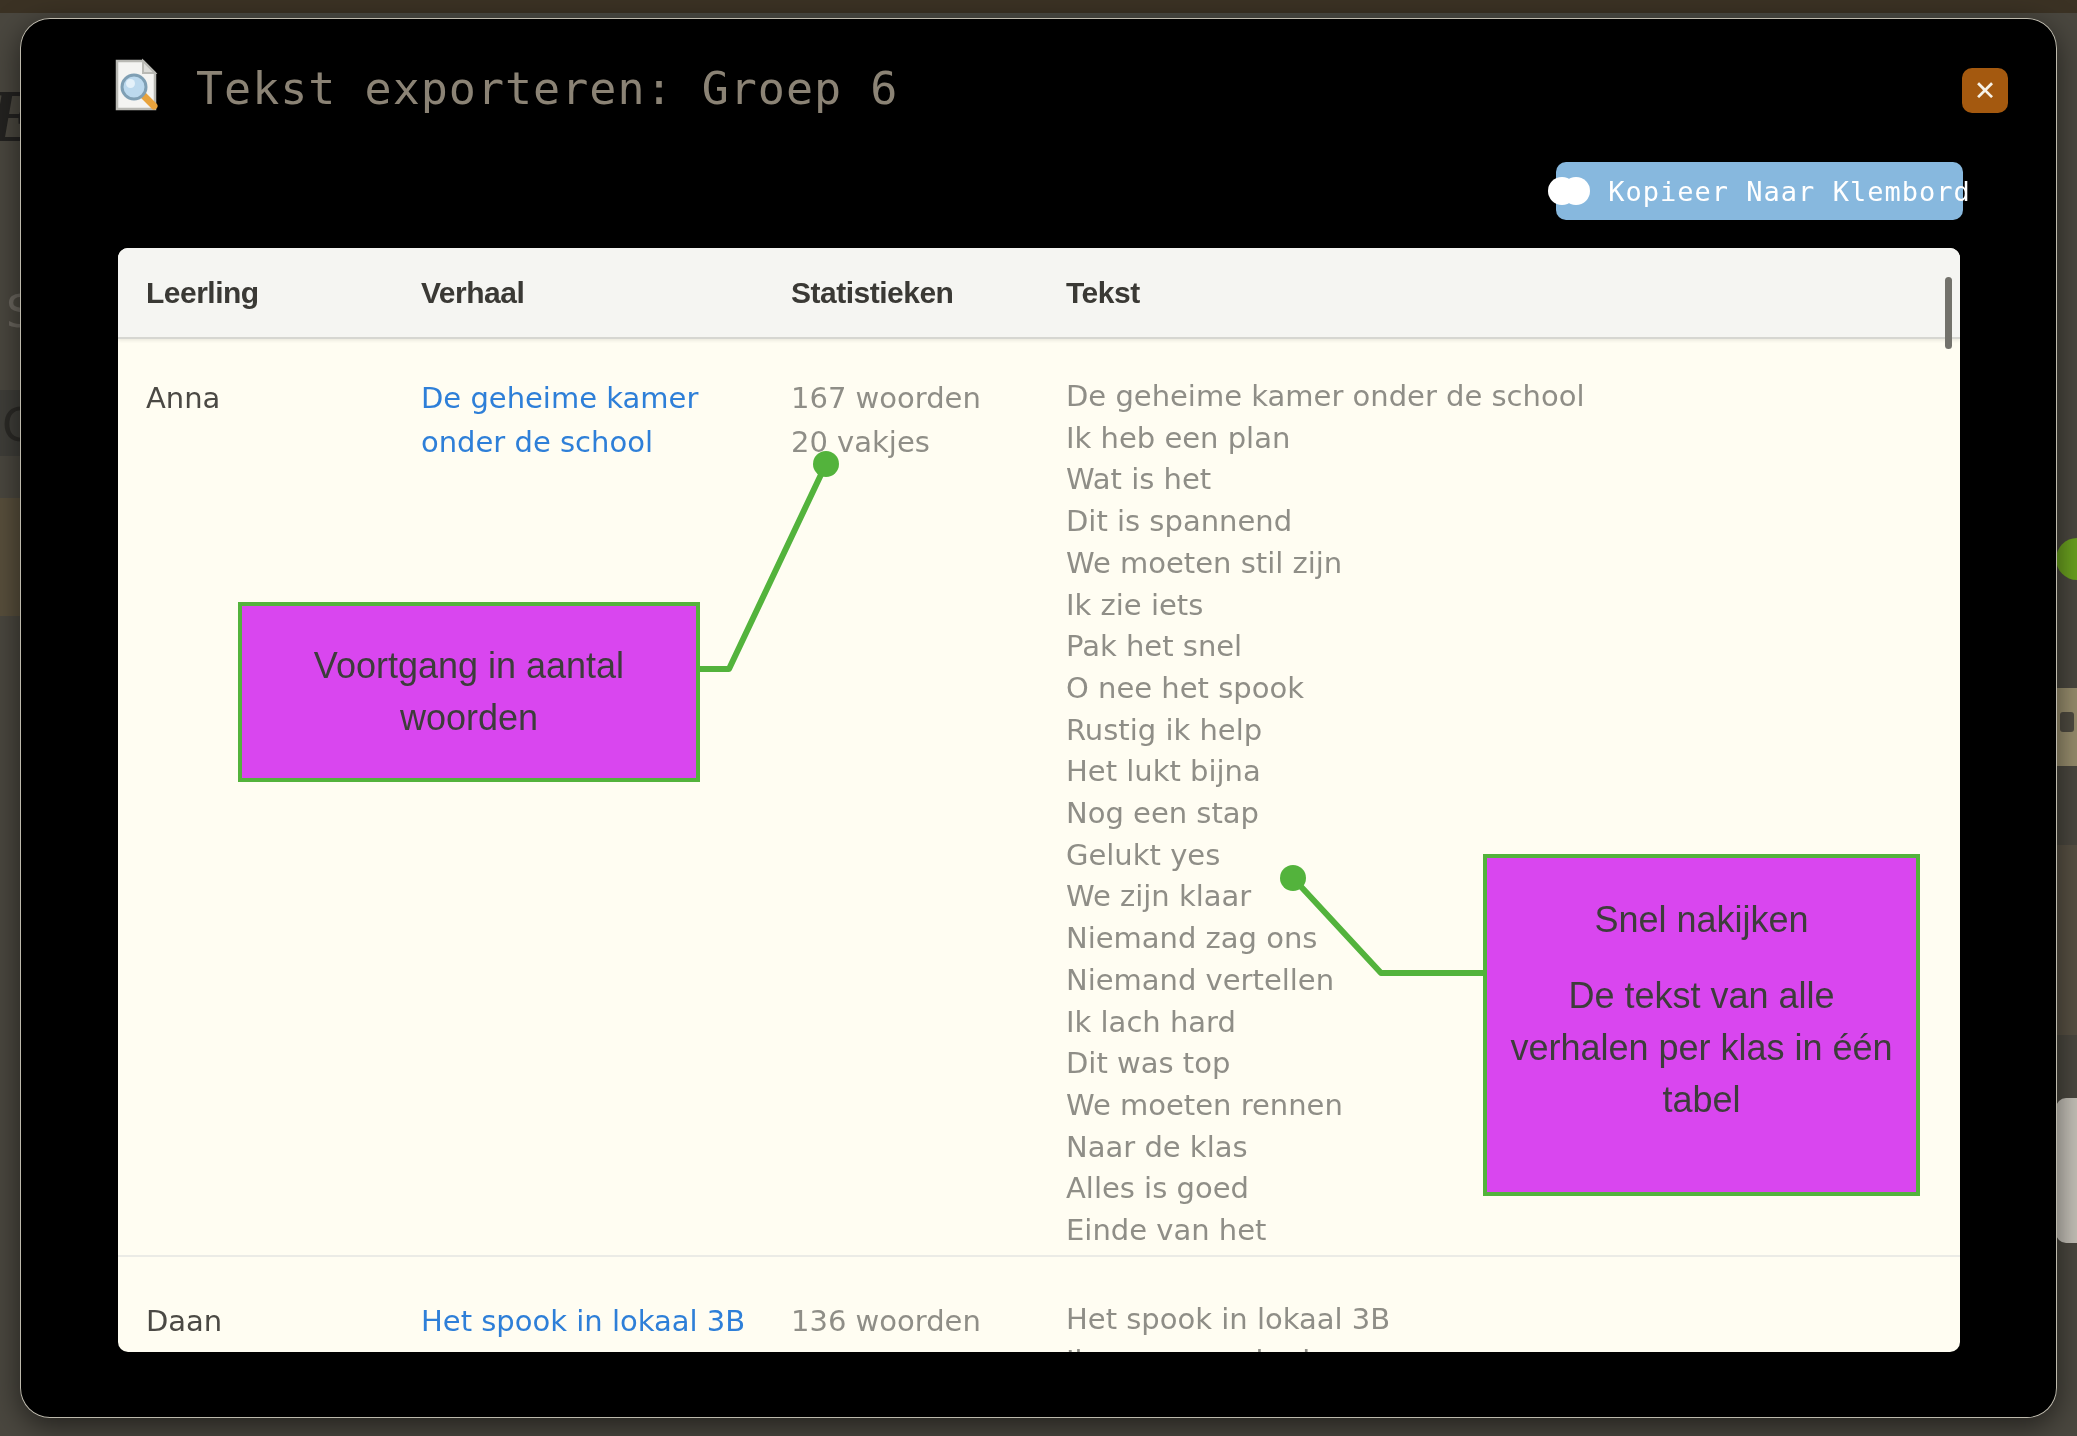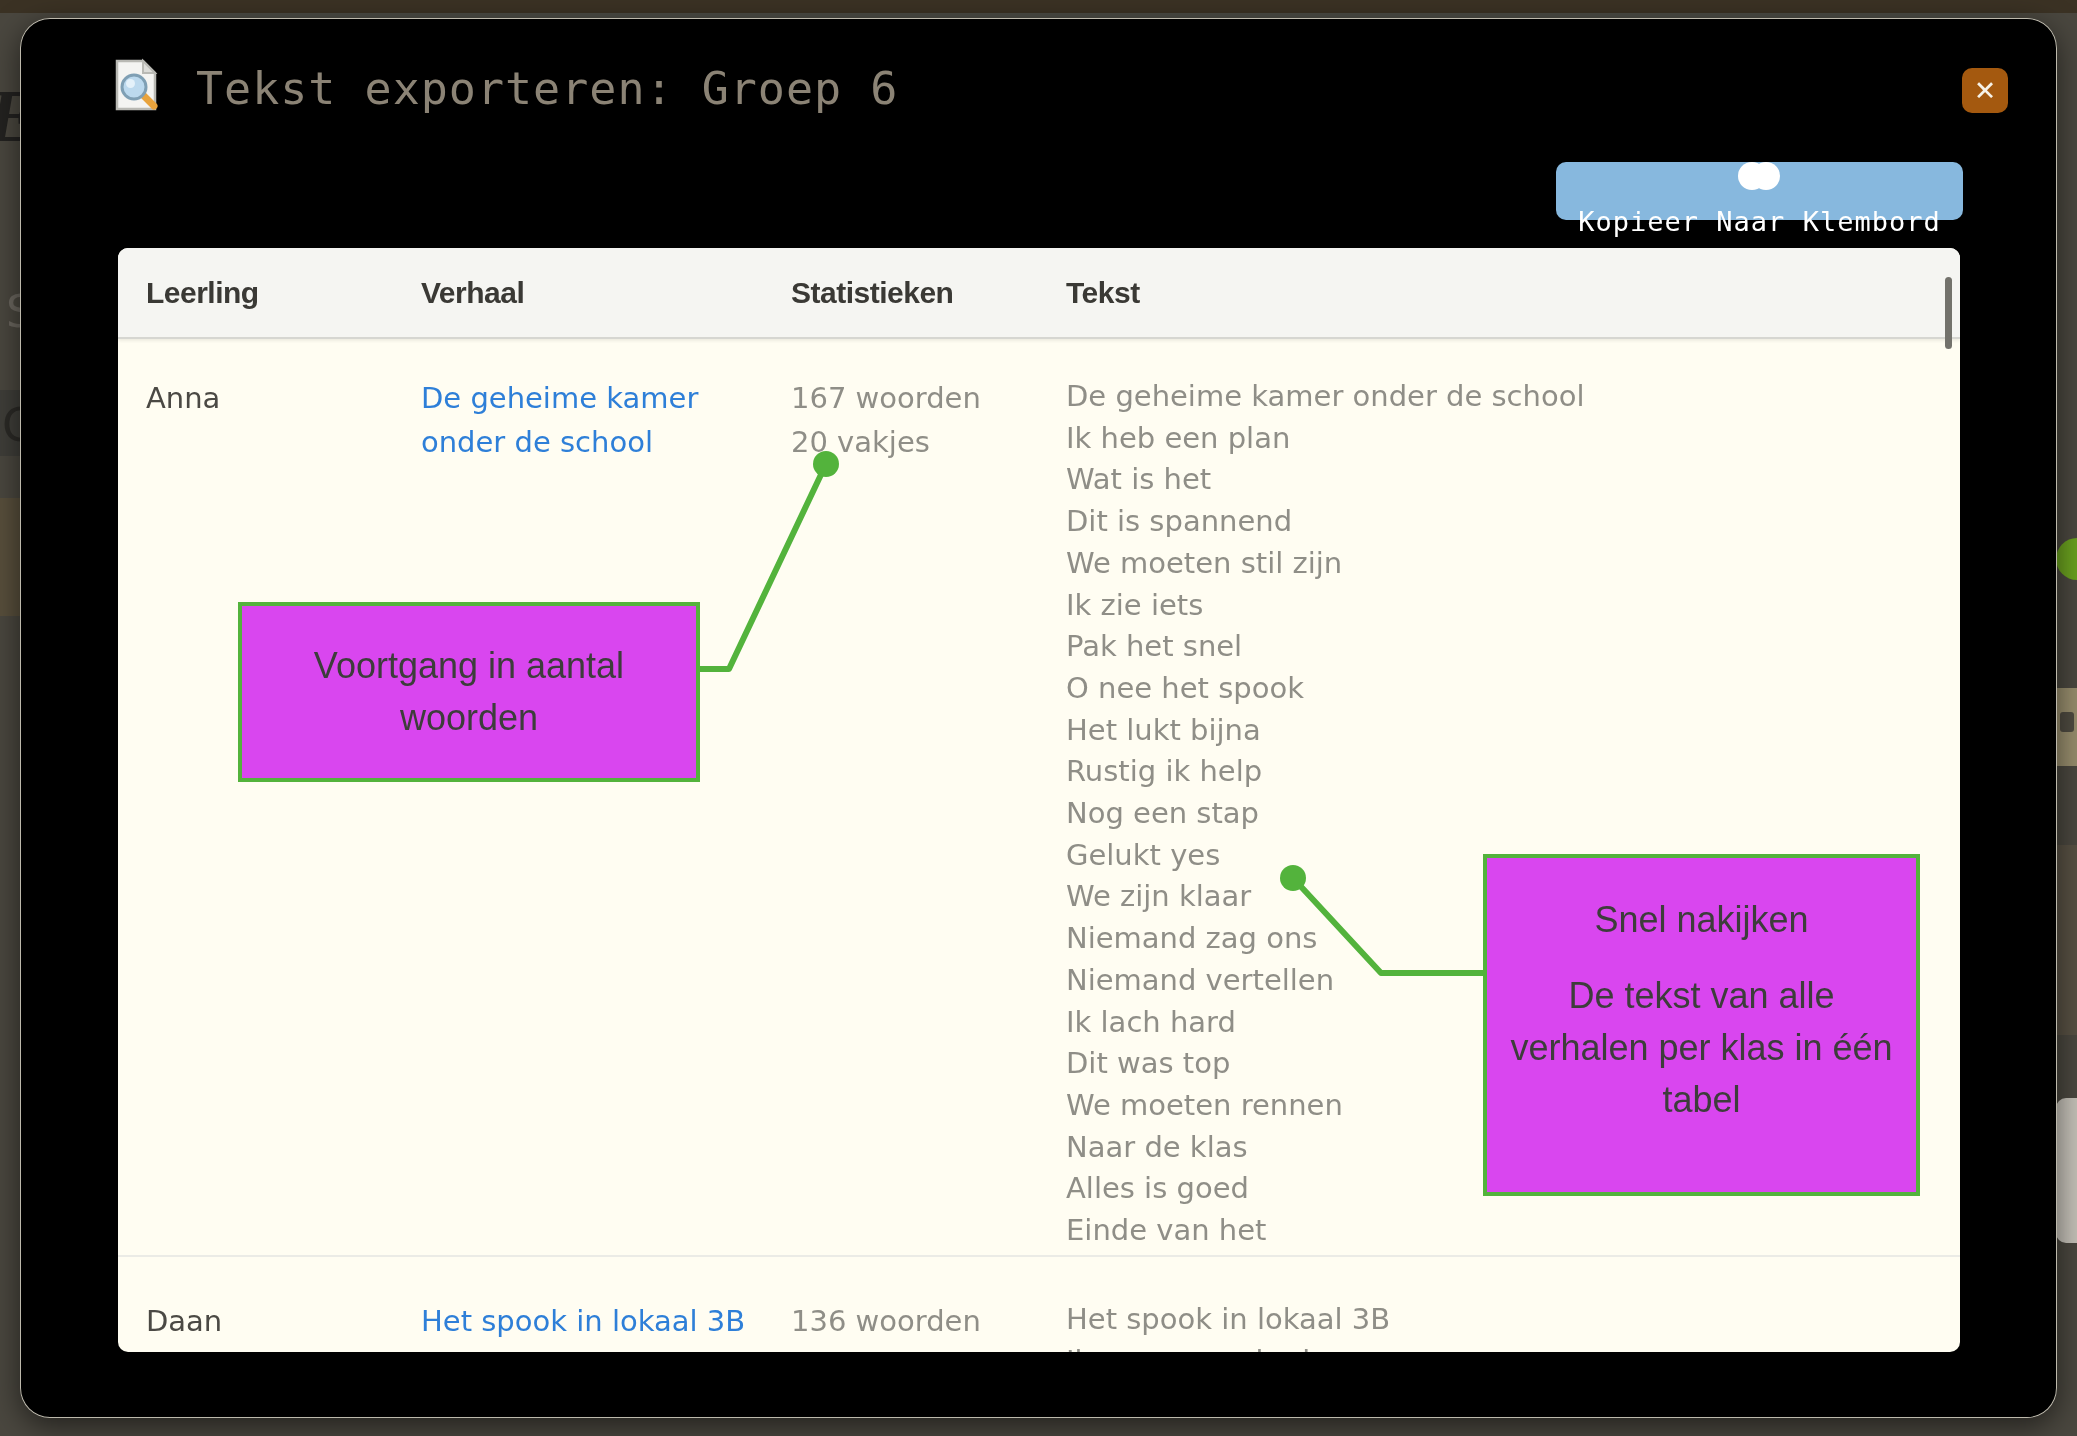--- a/index.html
+++ b/index.html
@@ -26,22 +26,22 @@
   .modal{position:absolute;left:20px;top:18px;width:2037px;height:1400px;
     background:#000000;border-radius:30px;z-index:10;
     box-shadow:0 8px 30px rgba(0,0,0,.55), inset 0 0 0 1px #bdb9ac;}
   .m-title-icon{position:absolute;left:87px;top:39px;width:56px;height:56px;}
   .m-title{position:absolute;left:176px;top:44px;font-family:"DejaVu Sans Mono","Liberation Mono",monospace;
     font-size:45px;color:#8b8375;letter-spacing:1px;white-space:nowrap;}
   .m-close{position:absolute;left:1942px;top:50px;width:46px;height:45px;border-radius:10px;
     background:#a4590f;color:#f6f2e8;display:flex;align-items:center;justify-content:center;
     font-size:27px;font-weight:bold;cursor:pointer;box-shadow:0 2px 2px rgba(0,0,0,.2);}
   .m-copy{position:absolute;left:1536px;top:144px;width:407px;height:58px;border-radius:10px;
-    background:#87b8de;display:flex;align-items:center;justify-content:flex-start;gap:16px;
-    box-shadow:0 2px 3px rgba(0,0,0,.18);cursor:pointer;flex-direction:column;}
+    background:#87b8de;display:flex;align-items:center;justify-content:center;gap:16px;
+    box-shadow:0 2px 3px rgba(0,0,0,.18);cursor:pointer;}
   .m-copy-label{font-family:"DejaVu Sans Mono","Liberation Mono",monospace;font-size:27px;
     color:#ffffff;letter-spacing:1px;white-space:nowrap;}
   .copy-icon{width:44px;height:28px;position:relative;flex:0 0 auto;}
   .copy-icon i{position:absolute;top:0;width:28px;height:28px;border-radius:50%;background:#ffffff;}
   .copy-icon i:first-child{left:0;} .copy-icon i:last-child{left:14px;}
 
   
   .card{position:absolute;left:98px;top:230px;width:1842px;height:1104px;background:#fffdf2;
     border-radius:10px;overflow:hidden;box-shadow:0 1px 4px rgba(0,0,0,.15);}
   .thead{position:relative;height:89px;background:#f5f5f2;border-bottom:2px solid #d6d6d1;
@@ -127,22 +127,22 @@
           </div>
         <div class="cell-text">
             <div class="t-line">De geheime kamer onder de school</div>
             <div class="t-line">Ik heb een plan</div>
             <div class="t-line">Wat is het</div>
             <div class="t-line">Dit is spannend</div>
             <div class="t-line">We moeten stil zijn</div>
             <div class="t-line">Ik zie iets</div>
             <div class="t-line">Pak het snel</div>
             <div class="t-line">O nee het spook</div>
+            <div class="t-line">Rustig ik help</div>
             <div class="t-line">Het lukt bijna</div>
-            <div class="t-line">Rustig ik help</div>
             <div class="t-line">Nog een stap</div>
             <div class="t-line">Gelukt yes</div>
             <div class="t-line">We zijn klaar</div>
             <div class="t-line">Niemand zag ons</div>
             <div class="t-line">Niemand vertellen</div>
             <div class="t-line">Ik lach hard</div>
             <div class="t-line">Dit was top</div>
             <div class="t-line">We moeten rennen</div>
             <div class="t-line">Naar de klas</div>
             <div class="t-line">Alles is goed</div>

